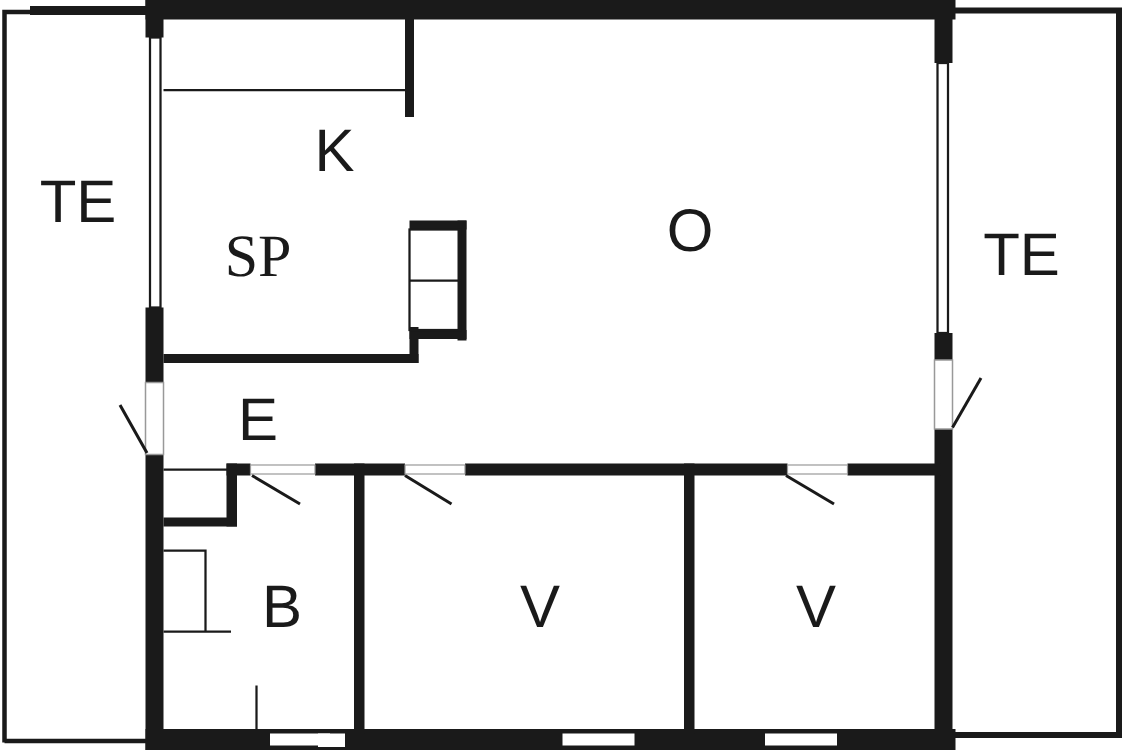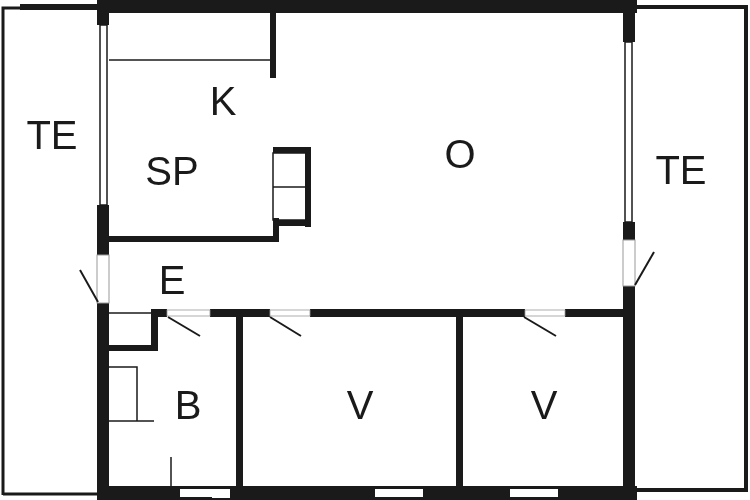--- a/index.html
+++ b/index.html
@@ -94,19 +94,19 @@
 
   <g stroke="#1a1a1a" stroke-width="1.5" fill="none">
     <path d="M109 367 L137 367 L137 421"></path>
     <line x1="109" y1="421" x2="154" y2="421"></line>
     <line x1="171" y1="457" x2="171" y2="486"></line>
   </g>
 </svg>
 
 <div class="label" style="left:52px; top:135px;">TE</div>
 <div class="label" style="left:223px; top:101px;">K</div>
-<div class="label" style="left:172px; top:171px;">SP</div>
+<div class="label" style="left:172px; top:171px;font-family:Liberation Serif, serif;">SP</div>
 <div class="label" style="left:460px; top:154px;">O</div>
 <div class="label" style="left:681px; top:170px;">TE</div>
 <div class="label" style="left:172px; top:280px;">E</div>
 <div class="label" style="left:188px; top:405px;">B</div>
 <div class="label" style="left:360px; top:405px;">V</div>
 <div class="label" style="left:544px; top:405px;">V</div>
 
 </body></html>

